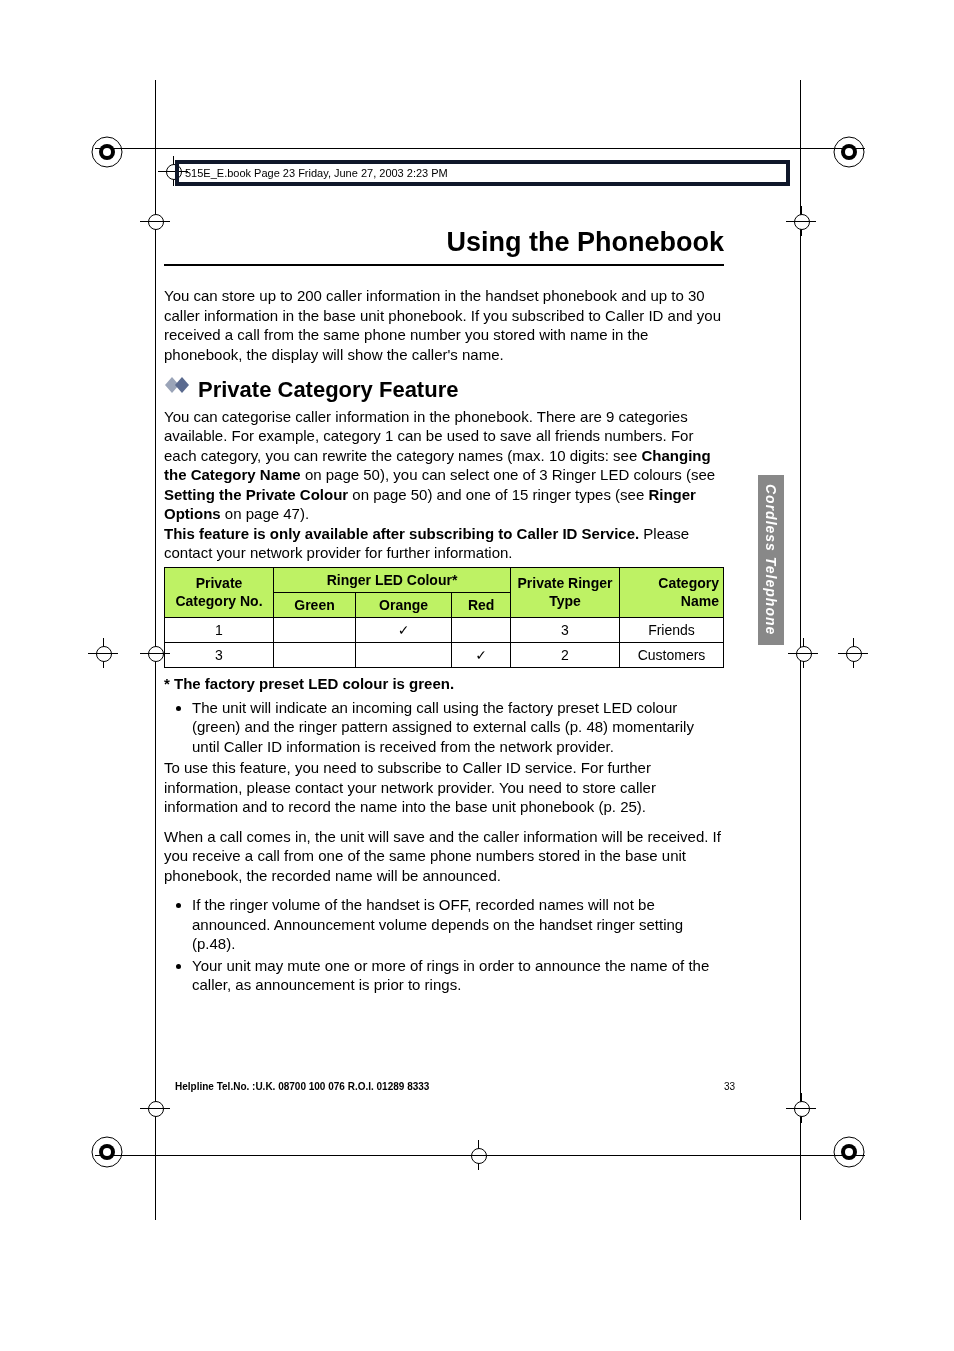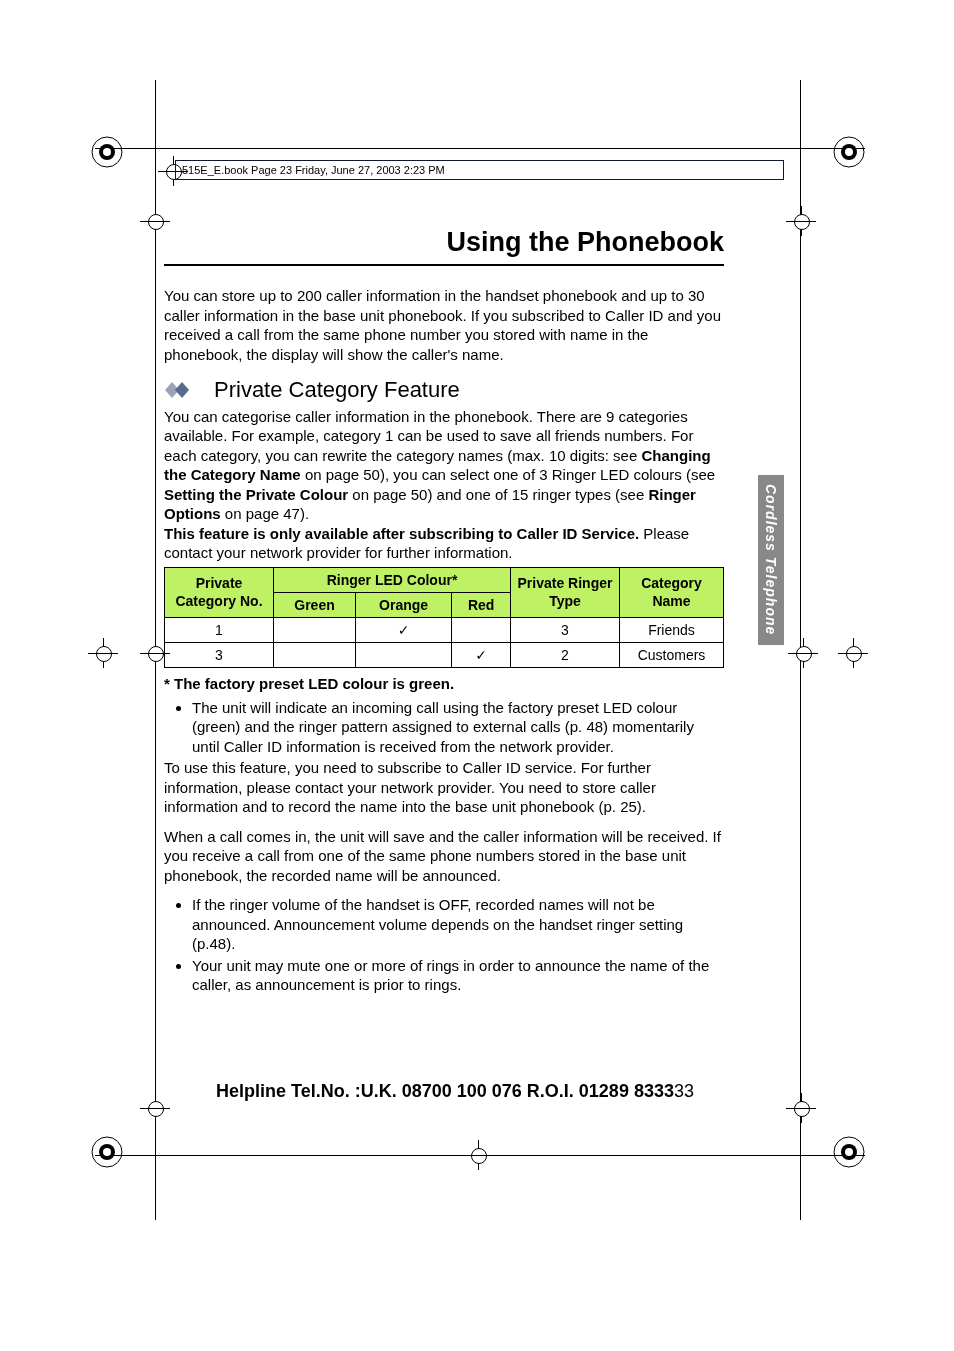--- a/index.html
+++ b/index.html
@@ -12,21 +12,21 @@
     height: 1351px;
     position: relative;
     font-size: 15px;
     line-height: 1.3;
   }
   .printer-header {
     position: absolute;
     top: 160px;
     left: 175px;
     width: 595px;
-    border: 1px solid #0f172a;
+    border: 4px solid #0f172a;
     font-size: 11px;
     padding: 2px 6px;
   }
   .content {
     position: absolute;
     top: 225px;
     left: 164px;
     width: 560px;
   }
   .page-title {
@@ -35,25 +35,24 @@
     text-align: right;
     margin: 0 0 4px 0;
   }
   .title-rule {
     border: none;
     border-top: 2px solid #000;
     margin: 0 0 20px 0;
   }
   .section-title {
     font-size: 22px;
-    font-weight: normal;
+    font-weight: bold;
     margin: 12px 0 2px 0;
     display: flex;
-    align-items: center;
-    gap: 22px;
+    gap: 6px;
   }
   .diamond-pair {
     display: inline-flex;
     gap: -2px;
   }
   table.example {
     border-collapse: collapse;
     width: 100%;
     margin-top: 4px;
   }
@@ -93,23 +92,23 @@
     justify-content: center;
     writing-mode: vertical-rl;
     text-orientation: mixed;
     letter-spacing: 1px;
   }
   .footer {
     position: absolute;
     top: 1080px;
     left: 175px;
     width: 560px;
-    font-size: 18px;
+    font-size: 10px;
     display: flex;
-    justify-content: center;
+    justify-content: space-between;
     font-weight: bold;
   }
   .footer .pagenum {
     font-weight: normal;
   }
   .regmark {
     position: absolute;
     width: 34px;
     height: 34px;
   }
@@ -243,21 +242,21 @@
   <p class="nomargin">
     <b>This feature is only available after subscribing to Caller ID Service.</b><span> Please contact your network provider for further information.</span>
   </p>
 
   <table class="example">
     <tbody>
         <tr>
       <th rowspan="2" style="width:100px;">Private Category No.</th>
       <th colspan="3">Ringer LED Colour*</th>
       <th rowspan="2" style="width:100px;">Private Ringer Type</th>
-      <th rowspan="2" style="width:95px;">Category Name</th>
+      <th rowspan="2" style="width:95px;text-align:right;">Category Name</th>
     </tr>
     <tr class="sub-header">
       <th>Green</th>
       <th>Orange</th>
       <th>Red</th>
     </tr>
     <tr>
       <td>1</td>
       <td class="check"></td>
       <td class="check">✓</td>

